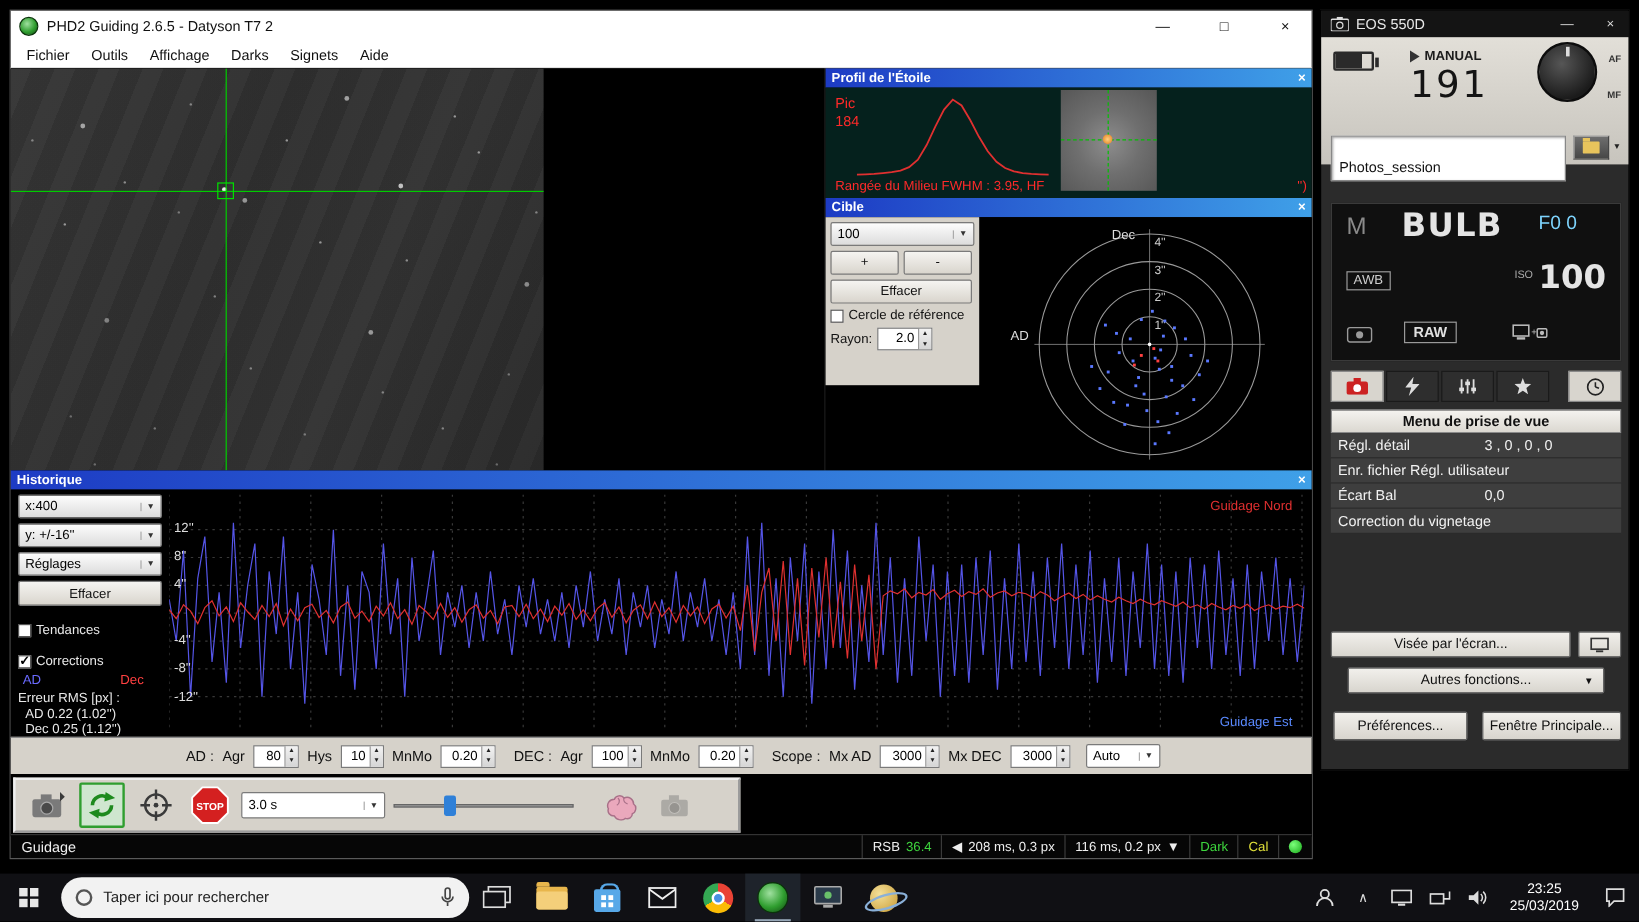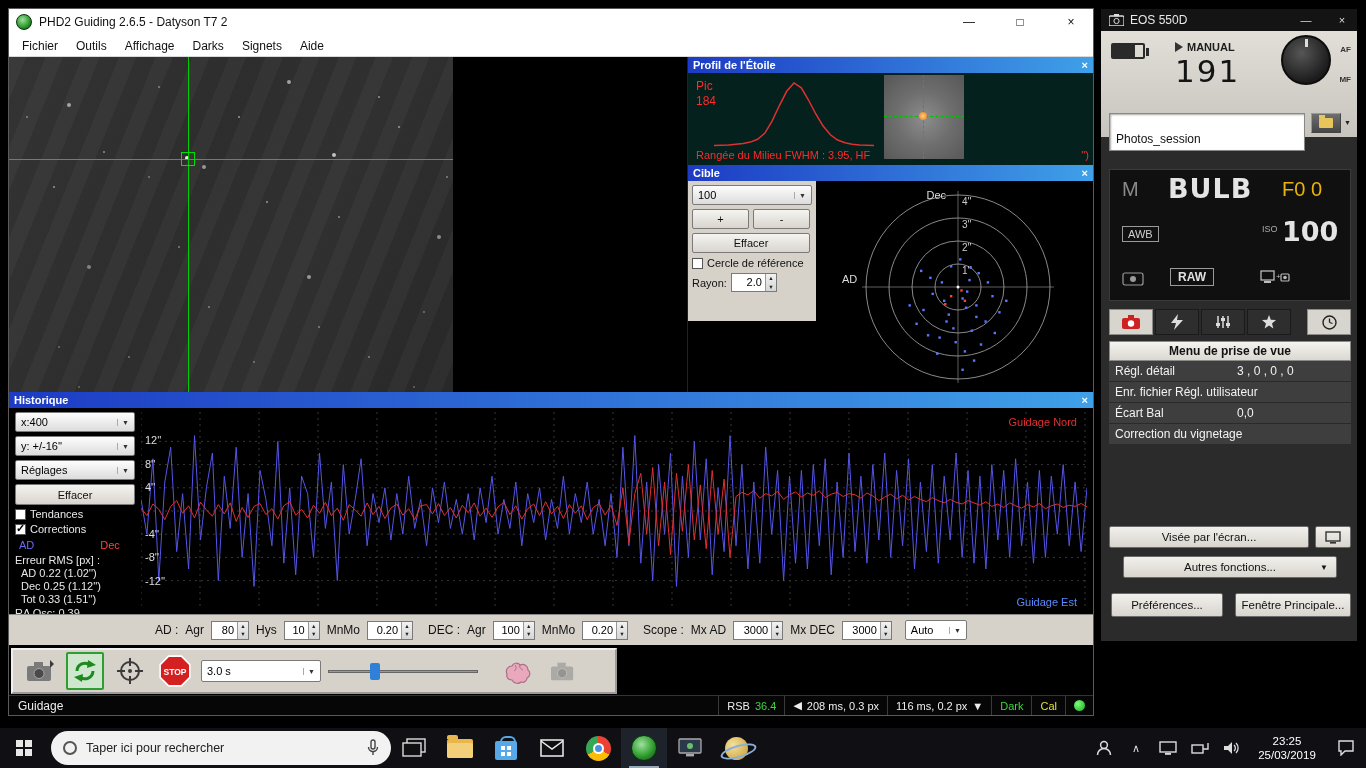--- a/index.html
+++ b/index.html
@@ -50,21 +50,21 @@
 #target-ctrl .lbl{font-size:11px;color:#111}
 .spin{display:inline-flex;align-items:stretch;background:#fff;border:1px solid #7a7a7a;height:19px}
 .spin .sv{font-size:11px;color:#000;padding:2px 3px;flex:1;text-align:right}
 .spin .sarr{display:flex;flex-direction:column;width:11px;border-left:1px solid #999;background:linear-gradient(#f2f2f2,#d5d5d5)}
 .spin .sarr i{font-size:5.5px;line-height:8.5px;text-align:center;color:#222;font-style:normal}
 
 #hist-body{position:relative;height:206px;background:#000}
 #hist-ctrl{position:absolute;left:6px;top:0;width:120px;height:206px}
 #hist-ctrl .combo,#hist-ctrl .btn3d{margin-top:4px}
 .wlbl{font-size:11px;color:#e8e8e8}
-#hist-ctrl .ckrow{margin-top:3px;display:flex;align-items:center;gap:4px}
+#hist-ctrl .ckrow{margin-top:14px;display:flex;align-items:center;gap:4px}
 #hist-plot{position:absolute;left:132px;top:4px;width:946px;height:198px}
 #history-svg{position:absolute;left:0;top:0}
 .grid{stroke:#383838;stroke-width:1;stroke-dasharray:2 4}
 .ytick{position:absolute;left:4px;font-size:11px;color:#ddd}
 .legend-n{position:absolute;right:10px;top:4px;font-size:11px;color:#e03030}
 .legend-e{position:absolute;right:10px;bottom:2px;font-size:11px;color:#5a8aff}
 
 #params{position:absolute;left:0;top:557px;width:1084px;height:31px;background:#d6d2ca;border-top:1px solid #8a8a8a;display:flex;align-items:center;padding-left:146px;gap:7px;font-size:12px;color:#111}
 #params .bold{font-weight:normal}
 
@@ -97,21 +97,21 @@
 .dial::after{content:"";position:absolute;left:22px;top:2px;width:3px;height:8px;background:#ddd}
 .afmf{position:absolute;right:6px;font-size:8px;color:#333;font-weight:bold}
 #sess{position:absolute;left:8px;top:82px;width:196px;height:20px;background:#fff;border:1px solid #888;box-shadow:inset 1px 1px 2px #aaa;font-size:12px;font-weight:normal;color:#111;padding:18px 6px}
 #fbtn{position:absolute;left:210px;top:82px;width:30px;height:20px;background:linear-gradient(#6e6e6e,#474747);border:1px outset #999;display:flex;align-items:center;justify-content:center}
 .mini-folder{width:14px;height:10px;background:#e8c45c;border-radius:1px;position:relative}
 .mini-folder::before{content:"";position:absolute;top:-3px;left:0;width:6px;height:3px;background:#e8c45c}
 #fbtn-arr{position:absolute;left:243px;top:88px;font-size:7px;color:#222}
 #eos-lcd{position:absolute;left:8px;top:160px;width:242px;height:132px;background:#101010;border:1px solid #3a3a3a}
 .lcd-m{position:absolute;left:12px;top:8px;font-size:20px;color:#8a8a8a}
 .lcd-bulb{position:absolute;left:58px;top:3px;font-size:27px;font-weight:bold;color:#e4e4e4;letter-spacing:1px;font-family:"DejaVu Sans",sans-serif}
-.lcd-f{position:absolute;left:172px;top:8px;font-size:20px;color:#eab308}
+.lcd-f{position:absolute;left:172px;top:8px;font-size:16px;color:#7dd3fc}
 .lcd-awb{position:absolute;left:12px;top:56px;border:1px solid #9a9a9a;color:#cfcfcf;font-size:11px;padding:1px 5px}
 .lcd-isol{position:absolute;left:152px;top:54px;font-size:9px;color:#aaa}
 .lcd-iso{position:absolute;left:172px;top:46px;font-size:27px;font-weight:bold;color:#e4e4e4;font-family:"DejaVu Sans",sans-serif}
 .lcd-raw{position:absolute;left:60px;top:98px;border:1px solid #9a9a9a;color:#e0e0e0;font-size:12px;font-weight:bold;padding:1px 7px}
 #eos-tabs{position:absolute;left:8px;top:300px;width:242px;height:26px;display:flex;gap:2px}
 .etab{width:44px;height:26px;display:flex;align-items:center;justify-content:center;background:#2e2e2e;border:1px solid #1a1a1a}
 .etab.lt{background:#d8d5ce;border-color:#8a8a8a}
 #eos-tabs .sp{flex:1}
 #eos-mh{position:absolute;left:8px;top:332px;width:242px;height:20px;background:linear-gradient(#f5f3ef,#dbd8d1);border:1px solid #8a8a8a;display:flex;align-items:center;justify-content:center;font-size:12px;font-weight:bold;color:#111}
 #eos-rows{position:absolute;left:8px;top:352px;width:242px}

